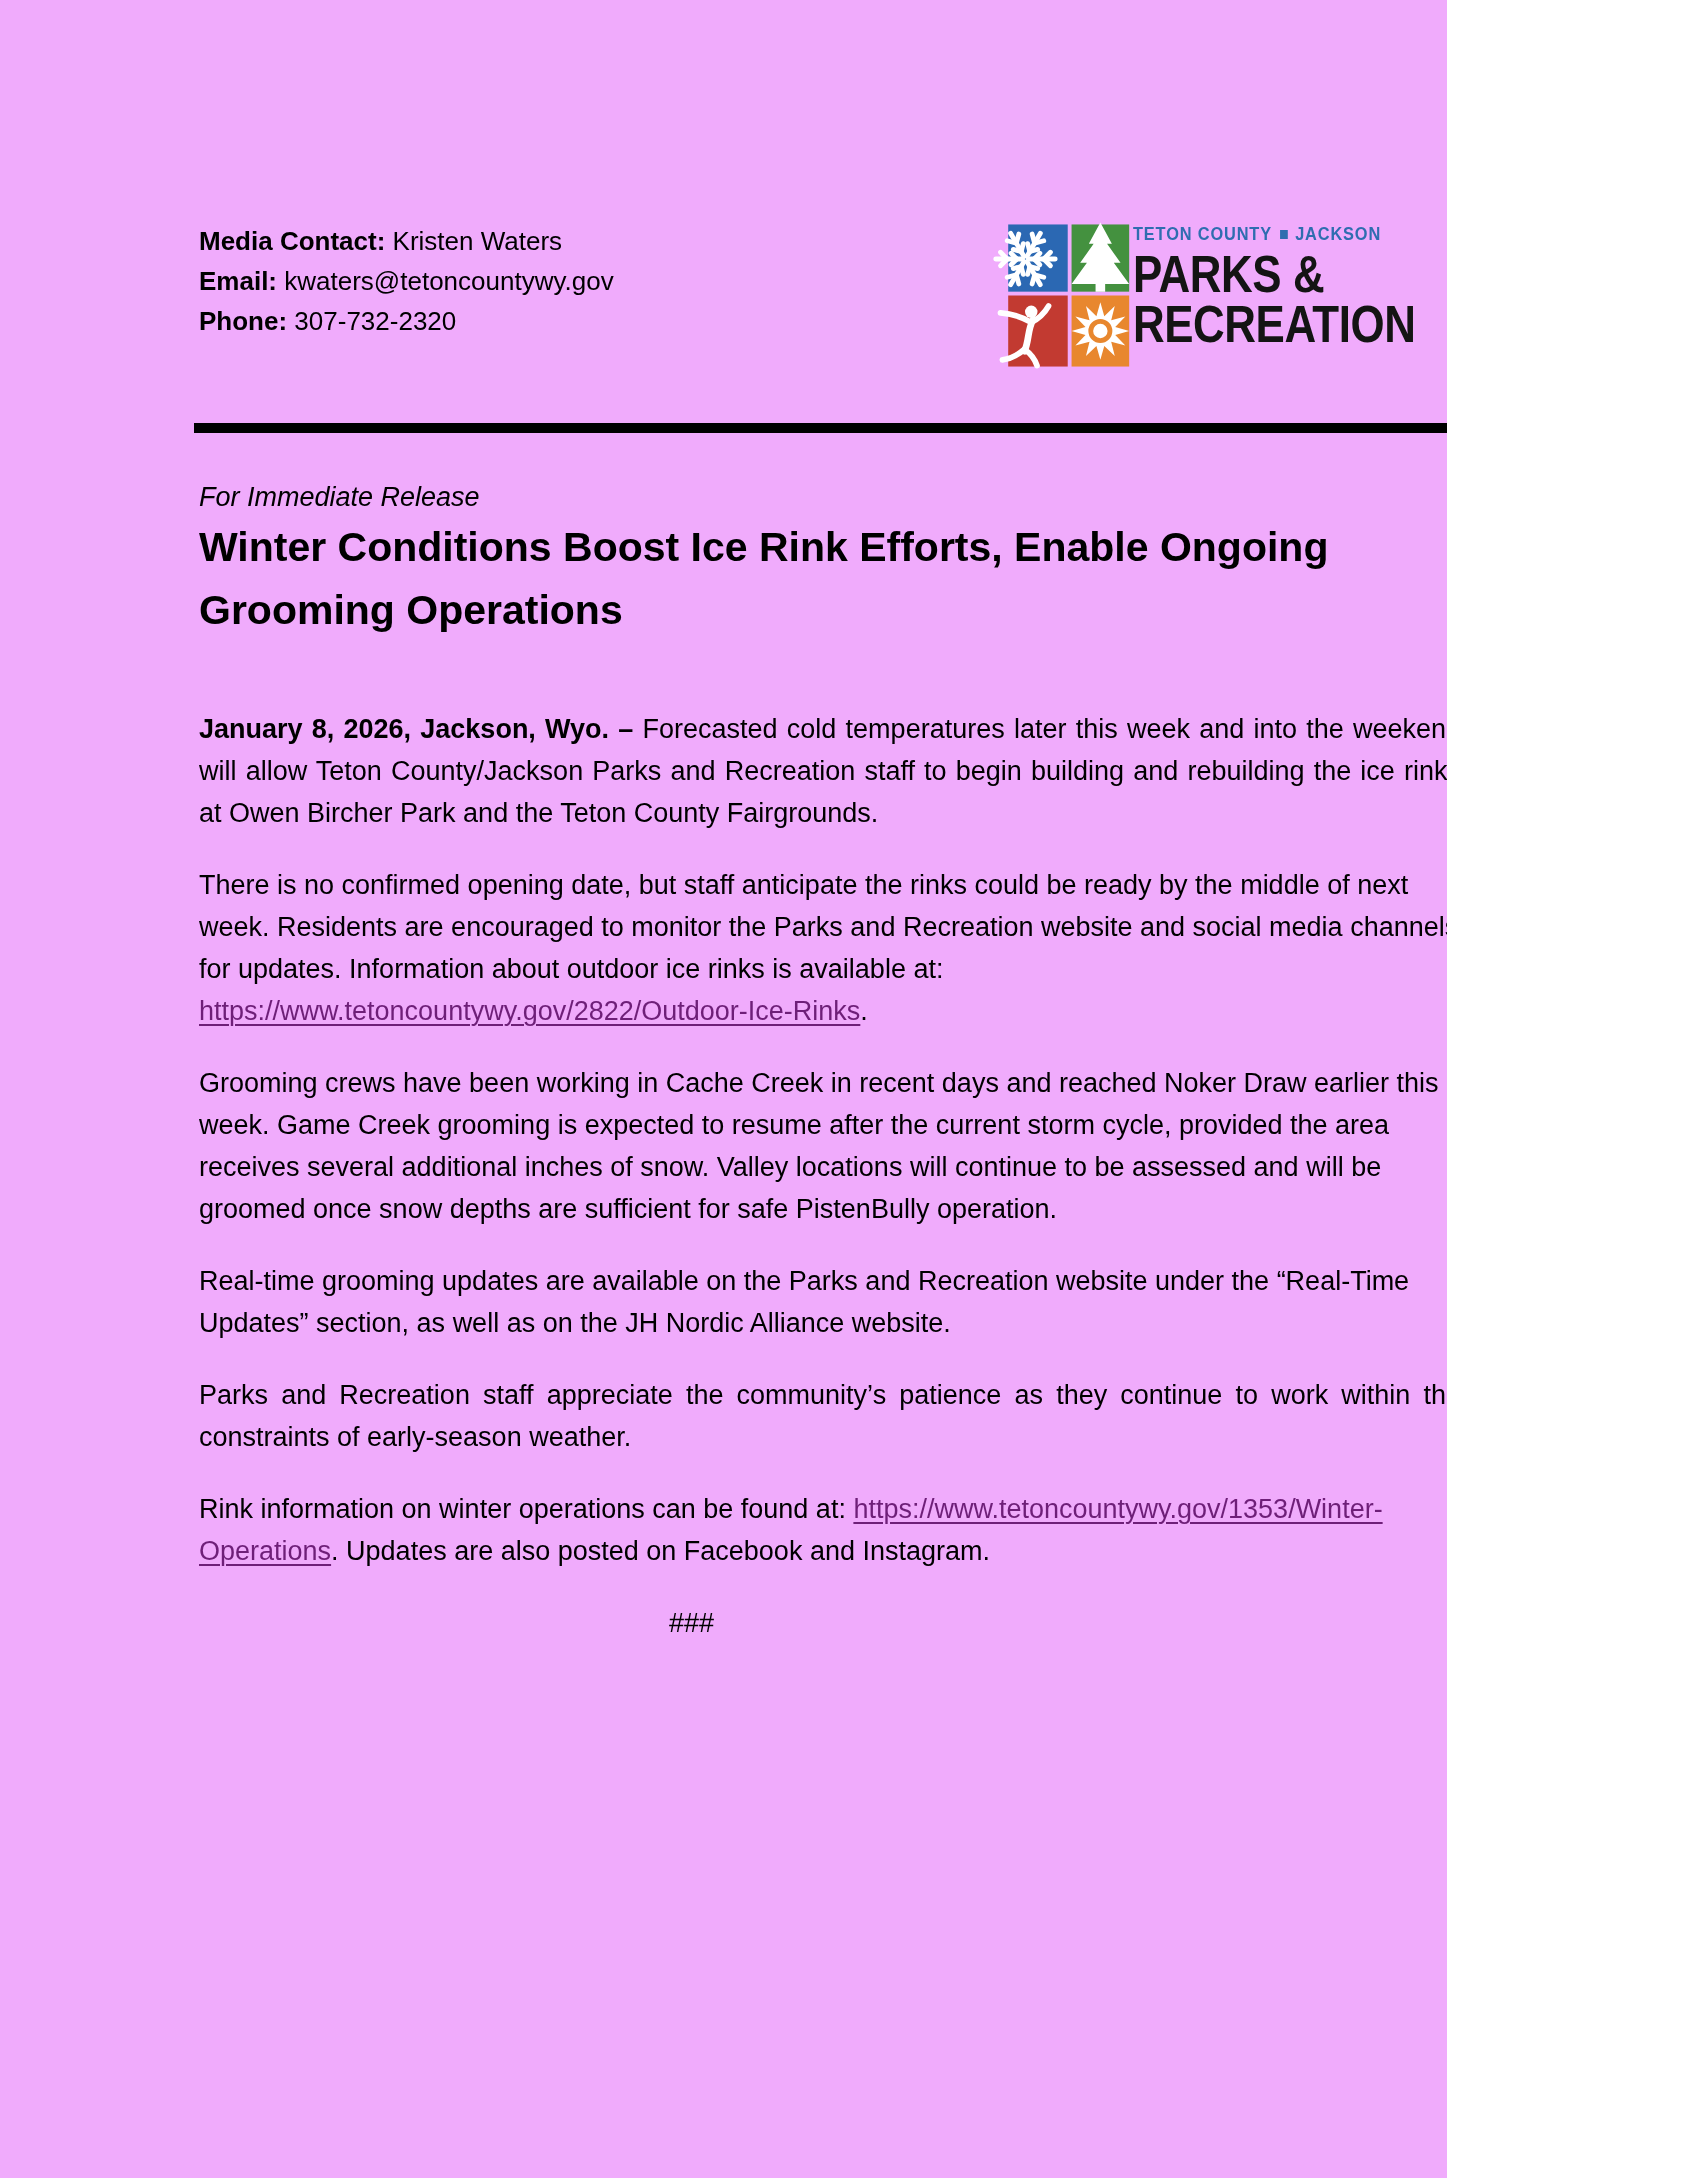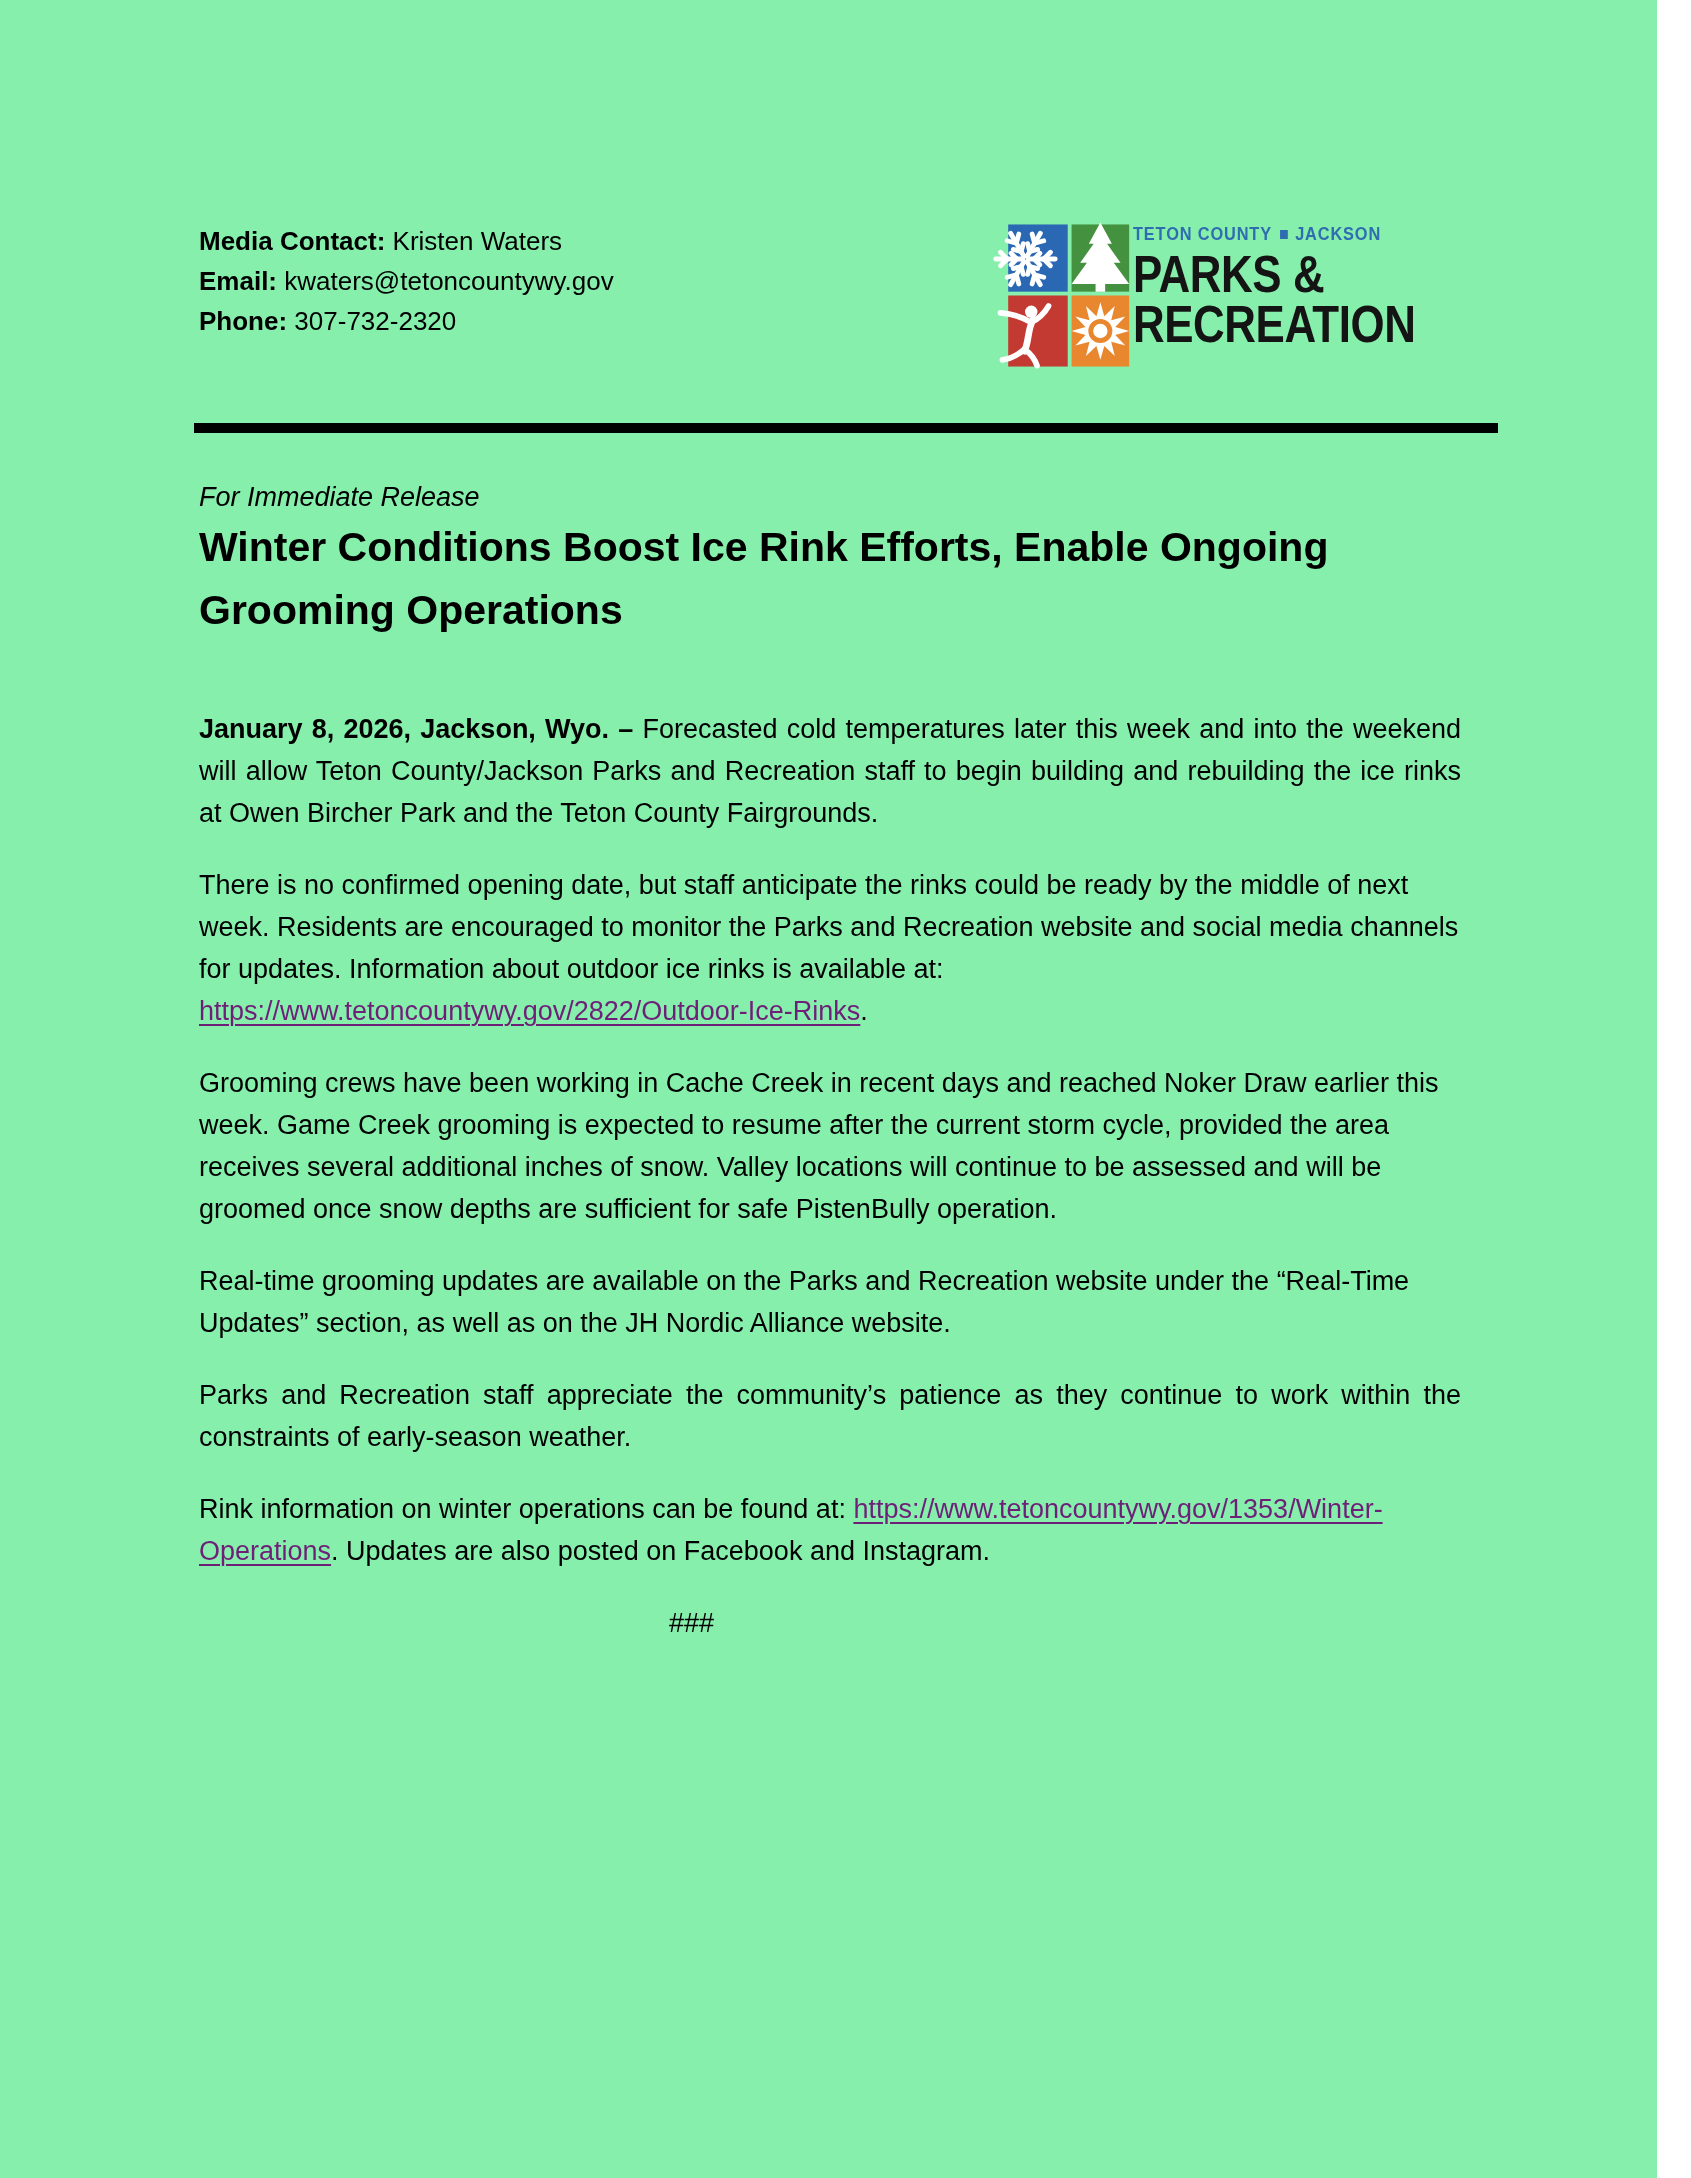--- a/index.html
+++ b/index.html
@@ -1,17 +1,17 @@
 <!DOCTYPE html>
 <html><head>
 <meta charset="utf-8">
 <style>
   html,body { margin:0; padding:0; background:#fff; }
   .page {
-    position:relative; width:1657px; height:2178px; background:#86efac;
+    position:relative; width:1447px; height:2178px; background:#f0abfc;
     font-family:"Liberation Sans", sans-serif; color:#000;
     overflow:hidden;
   }
 
   
   .header { position:absolute; left:199px; top:221px; width:1262px;
             display:flex; justify-content:space-between; align-items:flex-start; }
   .contact { font-size:26px; line-height:40px; }
   .contact p { margin:0; }
   .contact .lbl { font-weight:bold; }

